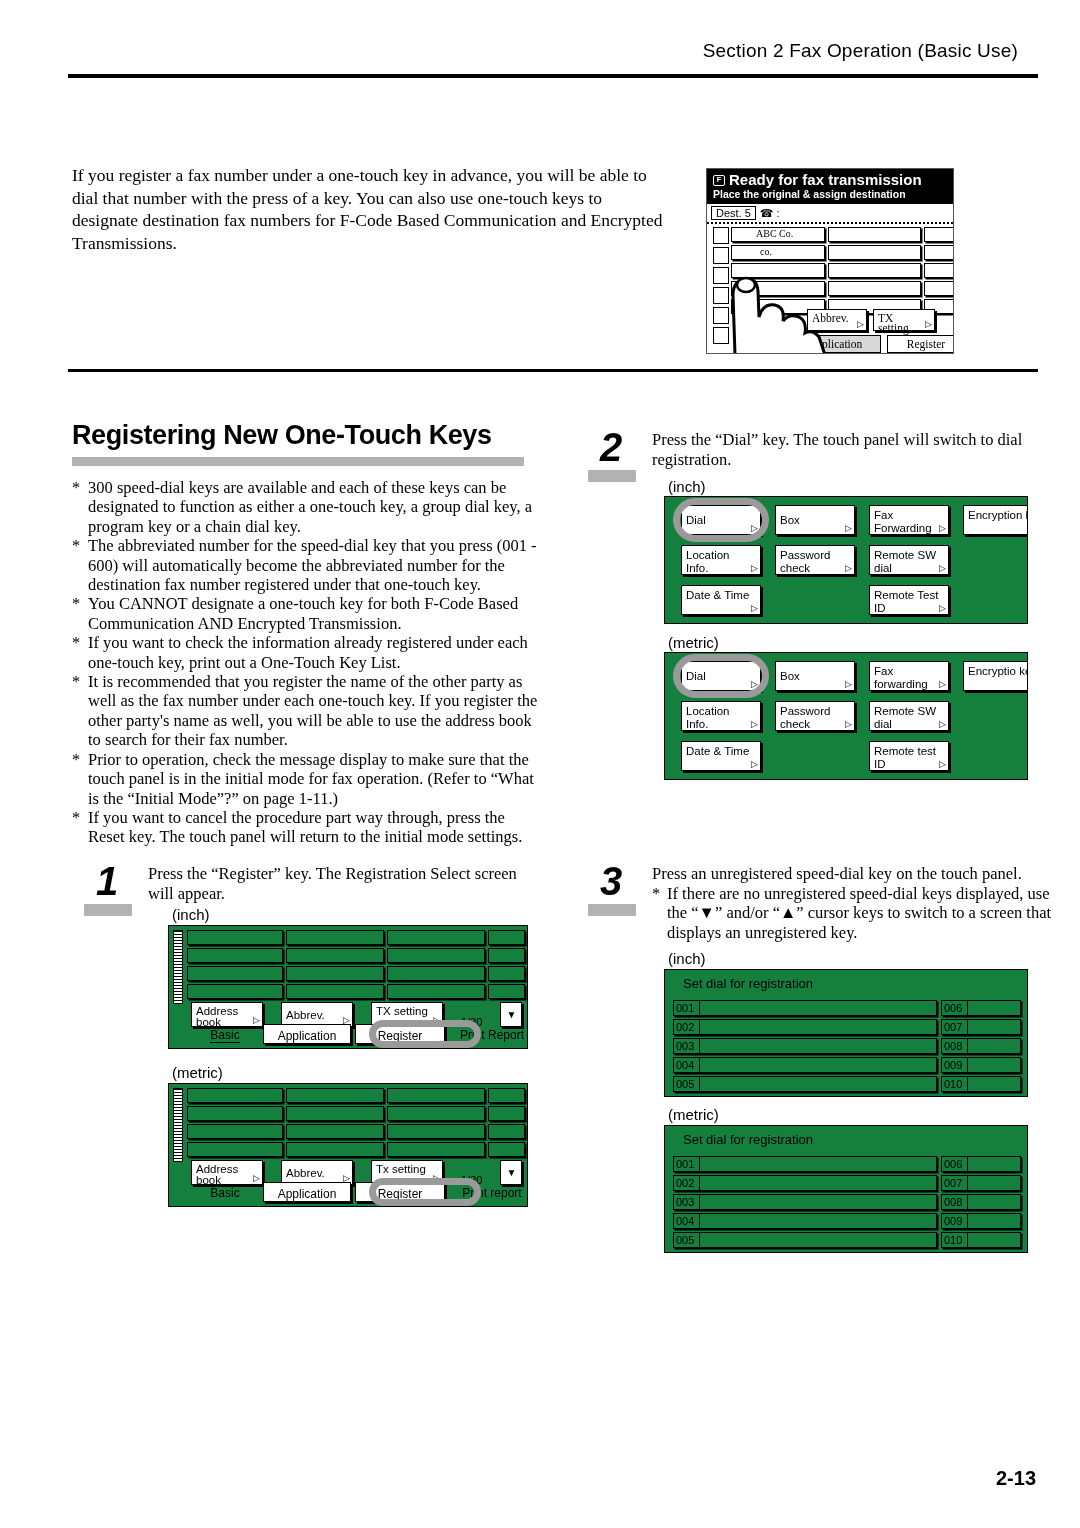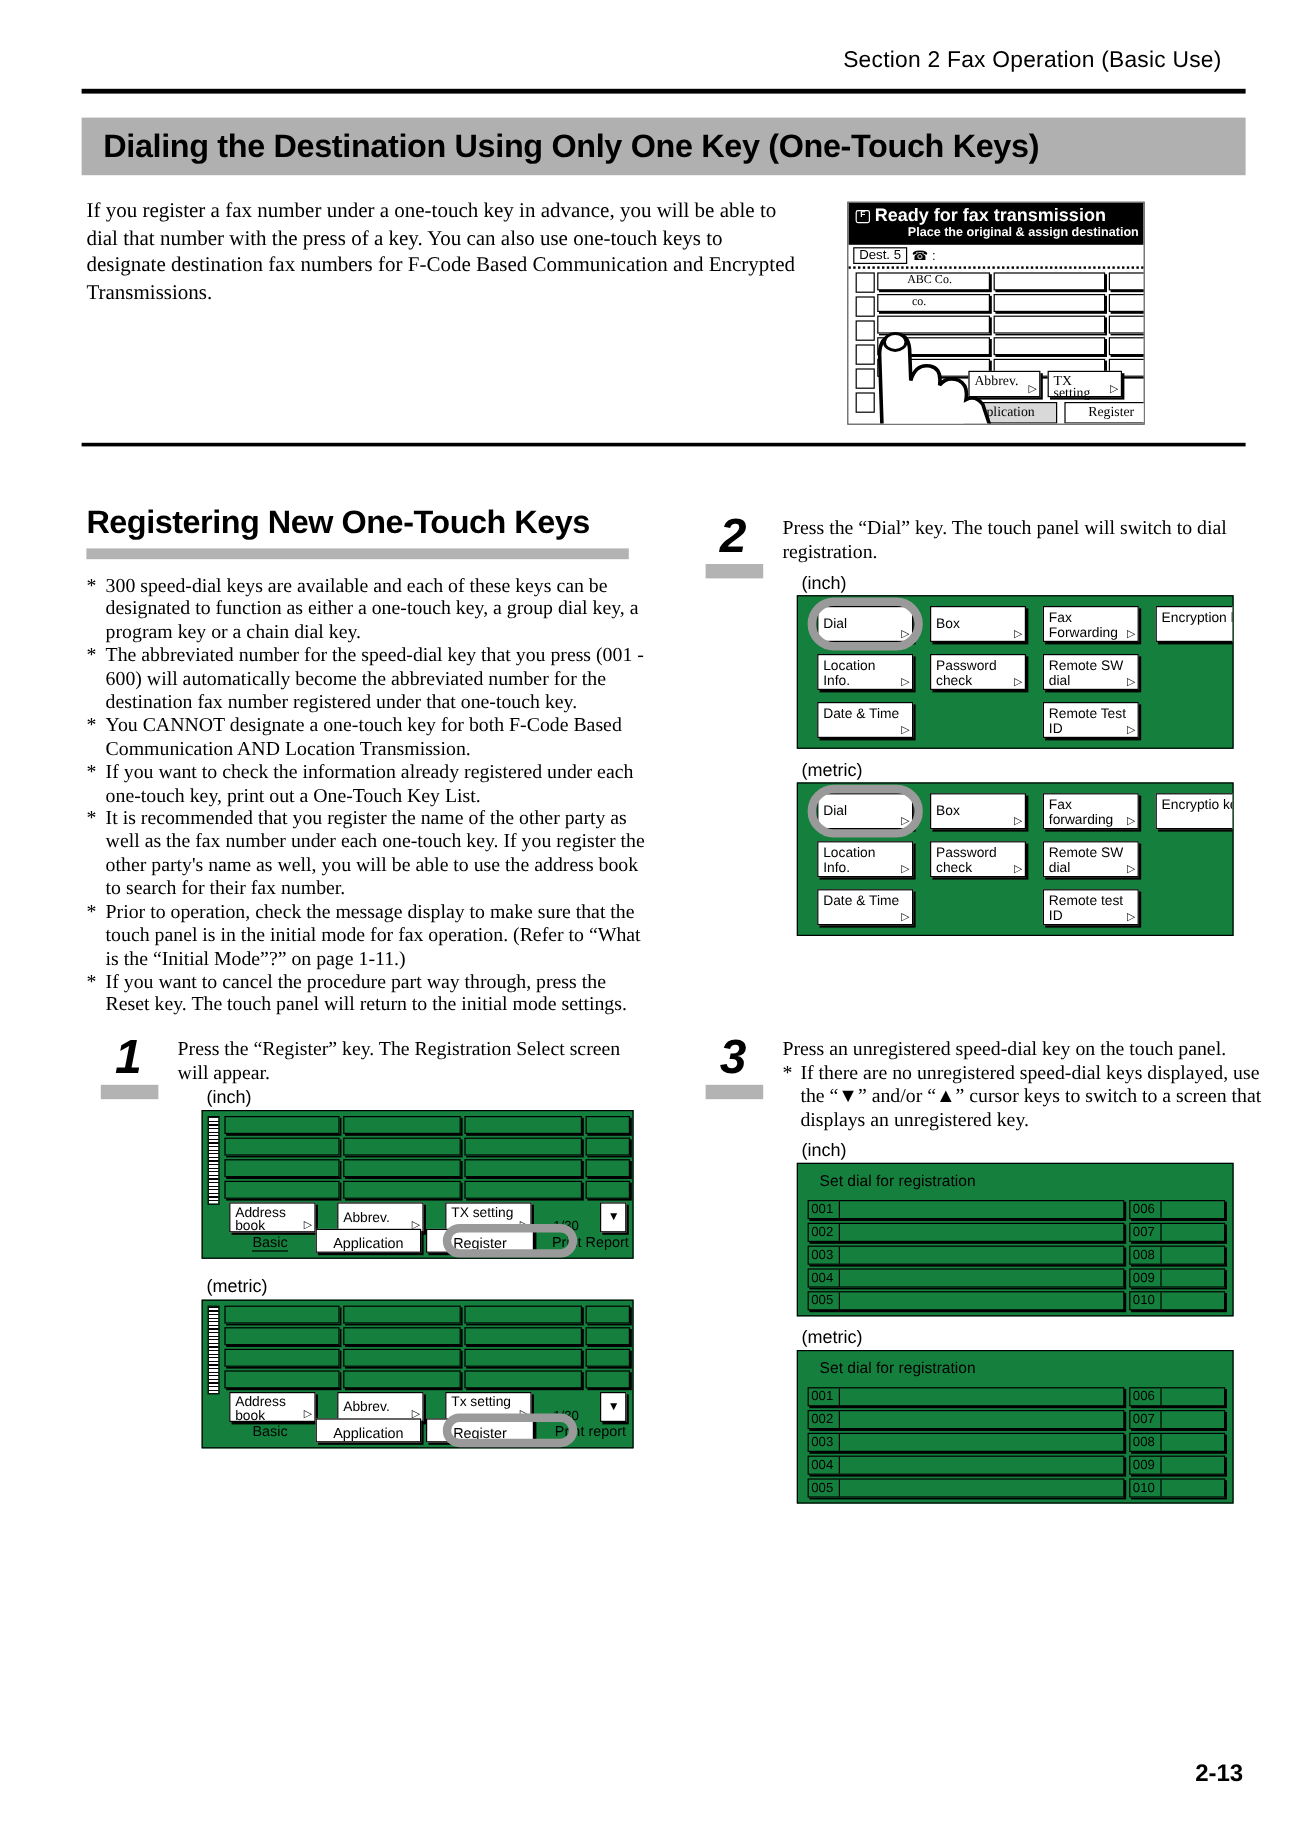--- a/index.html
+++ b/index.html
@@ -122,21 +122,21 @@
     background:#000; color:#fff; padding:3px 4px 4px 6px;
   }
   .statlcd .bar .l1 {
     font-family:"Liberation Sans", sans-serif;
     font-weight:bold; font-size:15px; line-height:16px;
     display:flex; align-items:center; gap:4px;
   }
   .statlcd .bar .l2 {
     font-family:"Liberation Sans", sans-serif;
     font-weight:bold; font-size:10.5px; line-height:12px;
-    text-align:right;
+    text-align:left;
   }
   .faxglyph {
     display:inline-block; width:12px; height:11px;
     border:1.5px solid #fff; border-radius:2px;
     font-size:7px; line-height:8px; text-align:center; color:#fff;
   }
   .destrow {
     display:flex; align-items:center; gap:4px;
     padding:2px 4px; border-bottom:2px dotted #000;
     font-family:"Liberation Sans", sans-serif; font-size:11px;
@@ -162,23 +162,20 @@
   }
 </style>
 </head>
 <body>
 
 <div class="page">
 
   <div class="runhead">Section 2  Fax Operation (Basic Use)</div>
   <div class="rule-top"></div>
 
-  <div class="titlebar">
-    <h1>Dialing the Destination Using Only One Key  (One-Touch Keys)</h1>
-  </div>
 
   <div class="intro">If you register a fax number under a one-touch key in advance, you will be able to dial that number with the press of a key. You can also use one-touch keys to designate destination fax numbers for F-Code Based Communication and Encrypted Transmissions.</div>
 
   <div class="statlcd">
     <div class="bar">
       <div class="l1">
         <span class="faxglyph">F</span>
         <span>Ready for fax transmission</span>
       </div>
       <div class="l2">Place the original &amp; assign destination</div>
@@ -266,21 +263,21 @@
     <div class="b">
       <span class="star">*</span>
       <span class="txt">300 speed-dial keys are available and each of these keys can be designated to function as either a one-touch key, a group dial key, a program key or a chain dial key.</span>
     </div>
     <div class="b">
       <span class="star">*</span>
       <span class="txt">The abbreviated number for the speed-dial key that you press (001 - 600) will automatically become the abbreviated number for the destination fax number registered under that one-touch key.</span>
     </div>
     <div class="b">
       <span class="star">*</span>
-      <span class="txt">You CANNOT designate a one-touch key for both F-Code Based Communication AND Location Transmission.</span>
+      <span class="txt">You CANNOT designate a one-touch key for both F-Code Based Communication AND Encrypted Transmission.</span>
     </div>
     <div class="b">
       <span class="star">*</span>
       <span class="txt">If you want to check the information already registered under each one-touch key, print out a One-Touch Key List.</span>
     </div>
     <div class="b">
       <span class="star">*</span>
       <span class="txt">It is recommended that you register the name of the other party as well as the fax number under each one-touch key. If you register the other party's name as well, you will be able to use the address book to search for their fax number.</span>
     </div>
     <div class="b">

